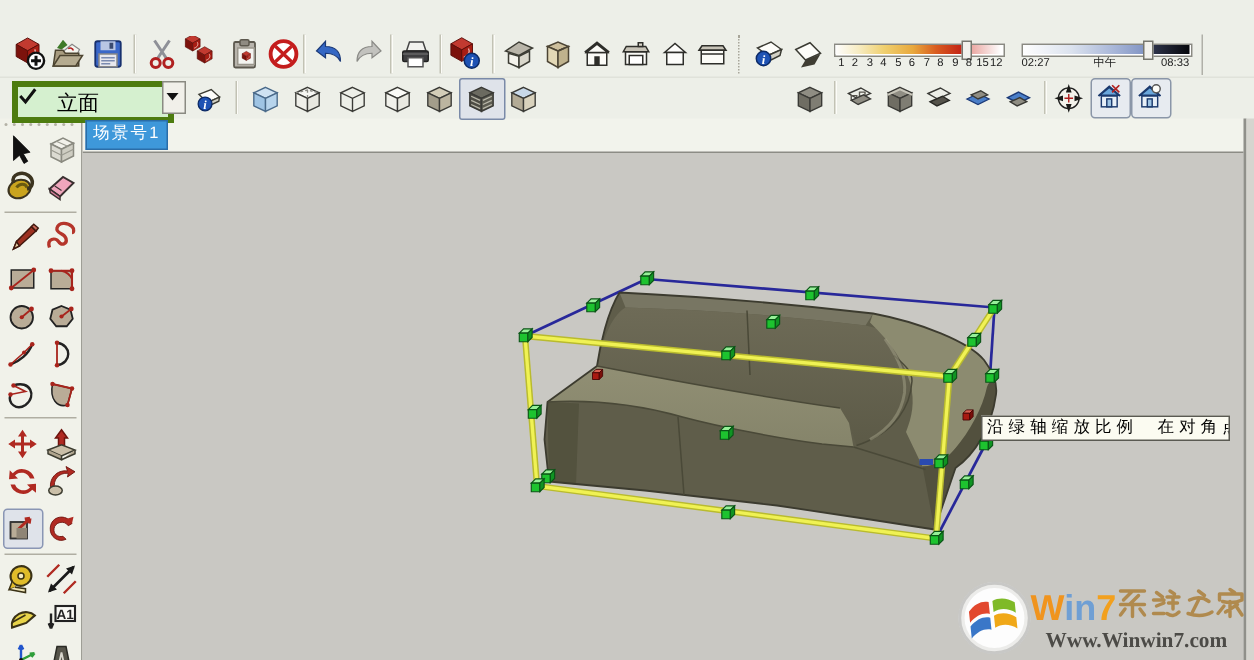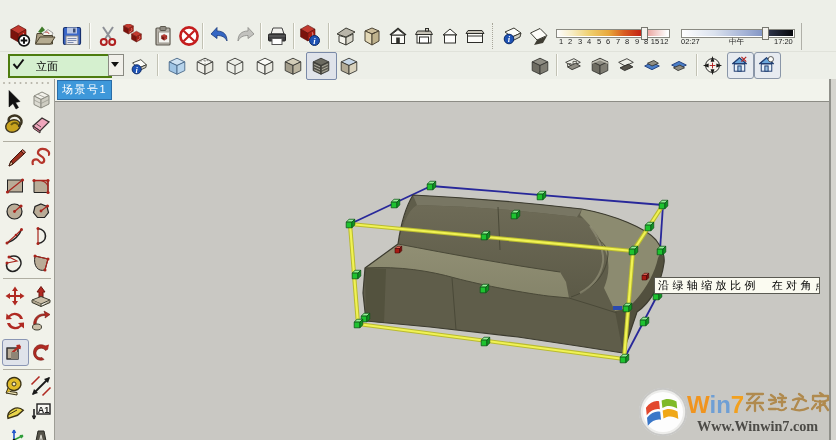--- a/index.html
+++ b/index.html
@@ -152,22 +152,22 @@
     <div class="num" style="left:632px;top:37px;width:10px;text-align:center">9</div>
     <div class="num" style="left:641px;top:37px;width:10px;text-align:center">8</div>
     <div class="num" style="left:650px;top:37px;width:10px;text-align:center">15</div>
     <div class="num" style="left:660px;top:37px;width:10px;">12</div>
     <div class="abs" style="left:681px;top:29px;width:112px;height:7px;border:1px solid #8a8a82;background:#fff"></div>
     <div class="abs" style="left:682px;top:30px;width:81px;height:6px;background:linear-gradient(90deg,#fefefe,#dbe2ee 40%,#a8b6d8 75%,#8295c4 100%)"></div>
     <div class="abs" style="left:767px;top:30px;width:26px;height:6px;background:linear-gradient(90deg,#30364e,#06070c)"></div>
     <div class="abs" style="left:762px;top:27px;width:5px;height:11px;background:#f2f1ec;border:1px solid #77776f"></div>
     <div class="num" style="left:681px;top:37px">02:27</div>
     <div class="num" style="left:729px;top:37px">中午</div>
-    <div class="num" style="left:774px;top:37px">17:20</div>
-    <div class="abs" style="left:8px;top:54px;width:100px;height:20px;background:#d5f0cf;border:2px solid #4d7c0f;font-size:11px;color:#000;line-height:20px"><span style="margin-left:26px">立面</span></div>
+    <div class="num" style="left:774px;top:37px">08:33</div>
+    <div class="abs" style="left:8px;top:54px;width:100px;height:20px;background:#d5f0cf;border:4px solid #4d7c0f;font-size:14px;color:#000;line-height:20px"><span style="margin-left:26px">立面</span></div>
     <svg class="abs" style="left:12px;top:58px" width="13" height="12" viewBox="0 0 13 12">
       <path d="M1.5 6 L5 10 L11.5 1.5" fill="none" stroke="#111" stroke-width="2"></path>
     </svg>
     <div class="abs" style="left:108px;top:54px;width:14px;height:20px;background:#f1f0ea;border:1px solid #8a8a82"></div>
     <div class="abs" style="left:111px;top:62px;width:0;height:0;border-left:4px solid transparent;border-right:4px solid transparent;border-top:5px solid #111"></div>
     <svg style="position:absolute;left:128px;top:56px" width="22" height="22" viewBox="0 0 24 24">
       <path d="M5 7.5 L14 4 L20 9.5 L11 13.5 Z" fill="#fdfdf9" stroke="#3c3c34"></path>
       <path d="M11 13.5 L20 9.5 L19.5 12.5 L11 16.5 Z" fill="#d2d0c4" stroke="#3c3c34"></path>
       <circle cx="9.5" cy="14.5" r="5" fill="#1e52b4" stroke="#0c2a66"></circle>
       <text x="9.5" y="18" font-family="Liberation Serif" font-size="9" fill="#fff" text-anchor="middle" font-weight="bold" font-style="italic">i</text>

